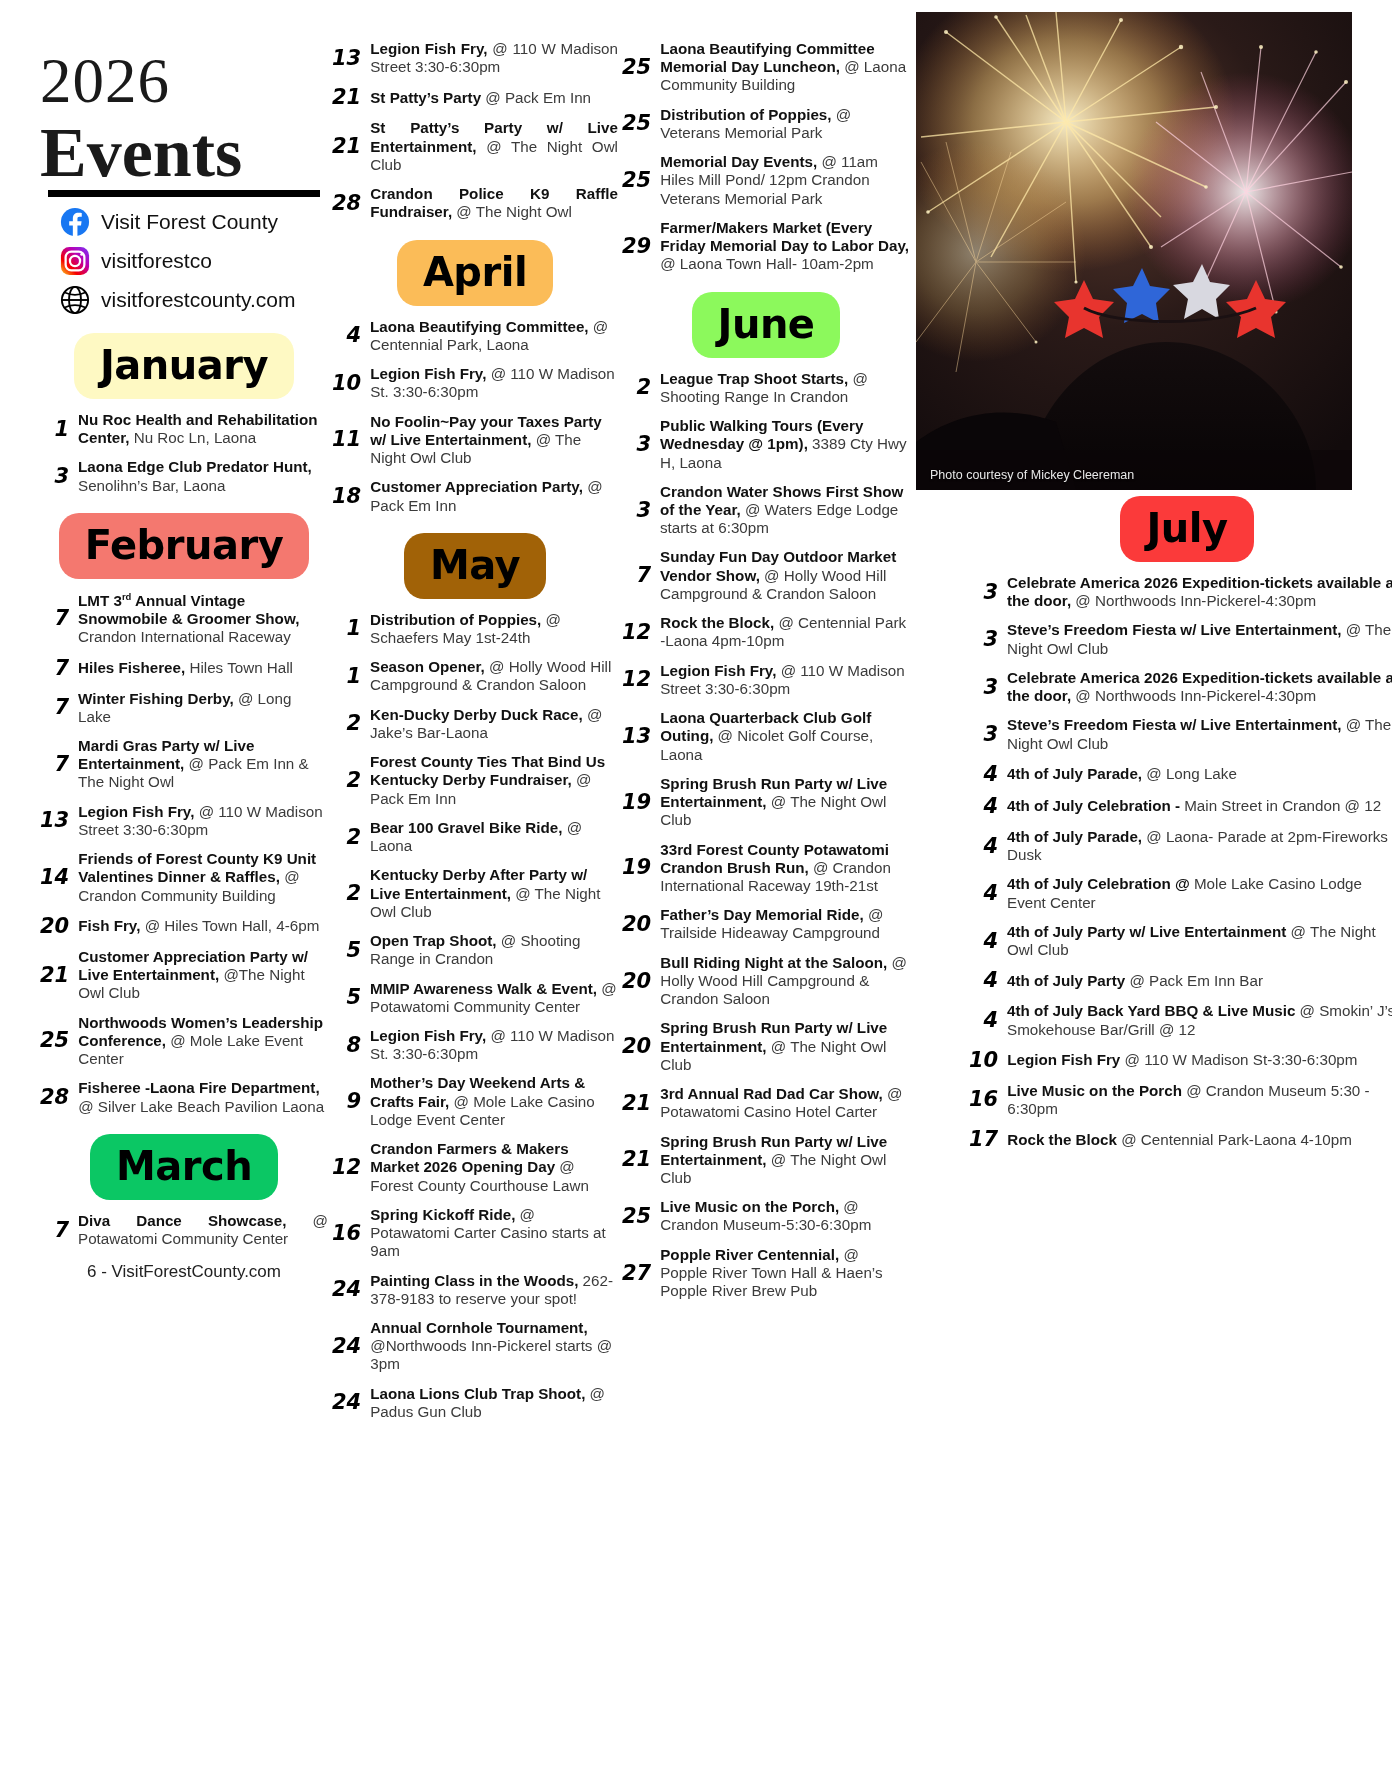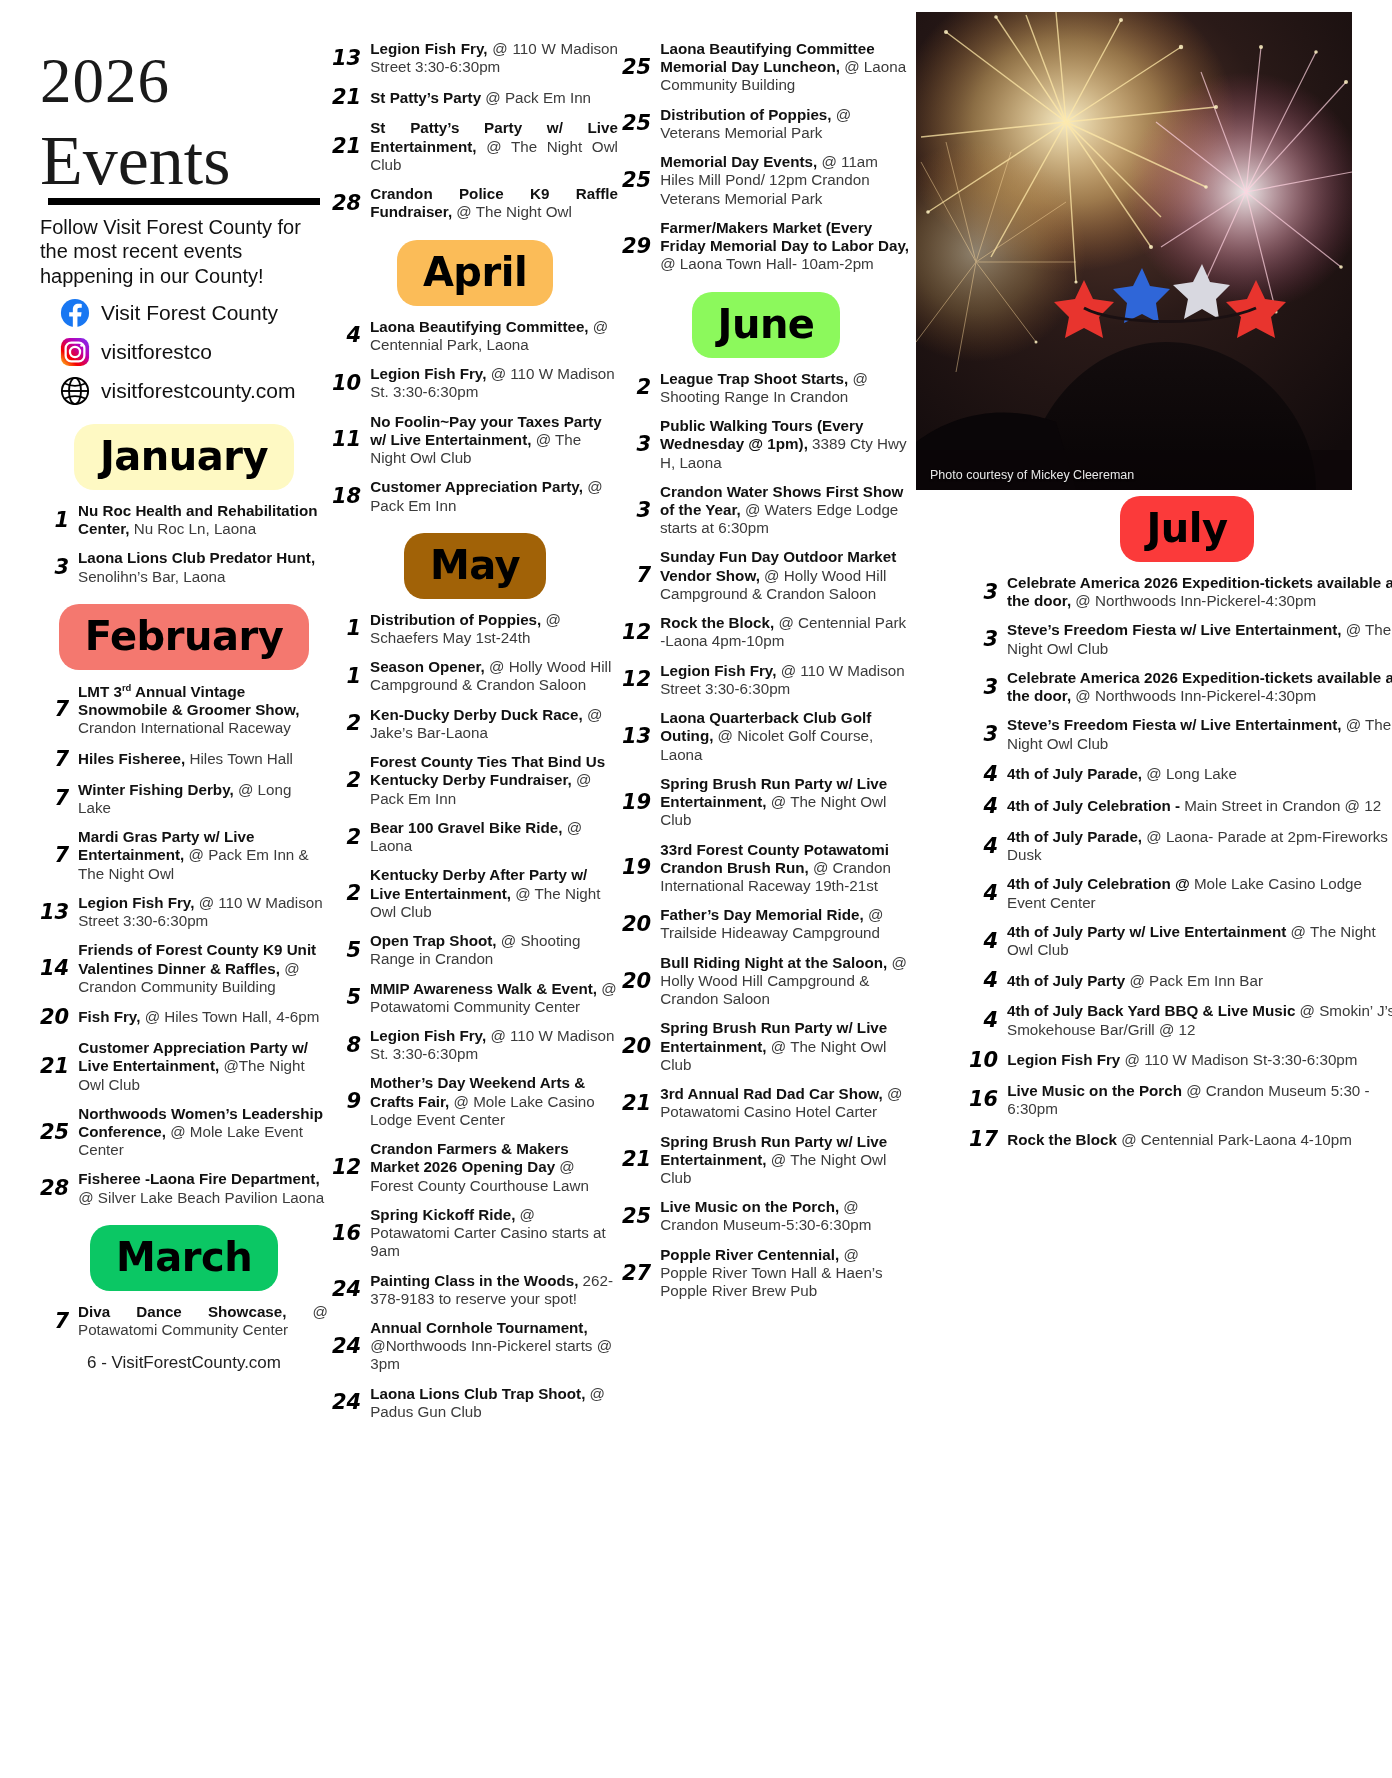--- a/index.html
+++ b/index.html
@@ -26,22 +26,22 @@
 
   
   .masthead { text-align:left; }
   .title-2026 {
     font-family: "Liberation Serif", serif;
     font-size: 63px; line-height: 0.95; font-weight: 400;
     letter-spacing: 1px; margin: 12px 0 0 0;
   }
   .title-events {
     font-family: "Liberation Serif", serif;
-    font-size: 70px; line-height: 1.0; font-weight: 400;
-    margin: 14px 0 0 0;
+    font-size: 70px; line-height: 1.0; font-weight: 700;
+    margin: 6px 0 0 0;
   }
   .rule { height: 7px; background:#000; margin: 2px 8px 10px 8px; }
   .follow {
     font-size: 20px; line-height: 1.22; color:#111;
     margin: 0 0 10px 0;
   }
   .social-row {
     display:flex; align-items:center; gap:11px;
     margin: 9px 0 0 20px;
   }
@@ -213,21 +213,20 @@
       <rect x="0" y="438" width="436" height="40" fill="#0b0607" opacity=".55"></rect>
     </svg>
     <div class="photo-credit">Photo courtesy of Mickey Cleereman</div>
   </div>
 
   <div class="col" id="col1">
     <div class="masthead">
       <div class="title-2026">2026</div>
       <div class="title-events">Events</div>
       <div class="rule"></div>
-      <div class="follow">Follow Visit Forest County for the most recent events happening in our County!</div>
     </div>
 
     <div class="social-row">
       <svg class="soc-ic" viewBox="0 0 32 32">
         <circle cx="16" cy="16" r="15" fill="#1877f2"></circle>
         <path d="M18.6 31V19.7h3.8l.6-4.4h-4.4v-2.8c0-1.3.4-2.2 2.2-2.2h2.4V6.3c-.4-.06-1.9-.2-3.6-.2-3.5 0-5.9 2.1-5.9 6.1v3.1H9.8v4.4h3.9V31z" fill="#fff"></path>
       </svg>
       <span class="lbl">Visit Forest County</span>
     </div>
 
@@ -262,21 +261,21 @@
 
     <div>
       <div class="month-badge" style="background: #fef9c3;">January</div>
       <div class="events">
           <div class="ev">
             <div class="day">1</div>
             <div class="body"><b>Nu Roc Health and Rehabilitation Center,</b> Nu Roc Ln, Laona</div>
           </div>
           <div class="ev">
             <div class="day">3</div>
-            <div class="body"><b>Laona Lions Club Predator Hunt,</b> Senolihn’s Bar,  Laona</div>
+            <div class="body"><b>Laona Edge Club Predator Hunt,</b> Senolihn’s Bar,  Laona</div>
           </div>
         </div>
     </div>
 
     <div>
       <div class="month-badge" style="background: rgb(244, 120, 111);">February</div>
       <div class="events">
           <div class="ev">
             <div class="day">7</div>
             <div class="body"><b>LMT 3<sup>rd</sup> Annual Vintage Snowmobile &amp; Groomer Show,</b> Crandon International Raceway</div>

